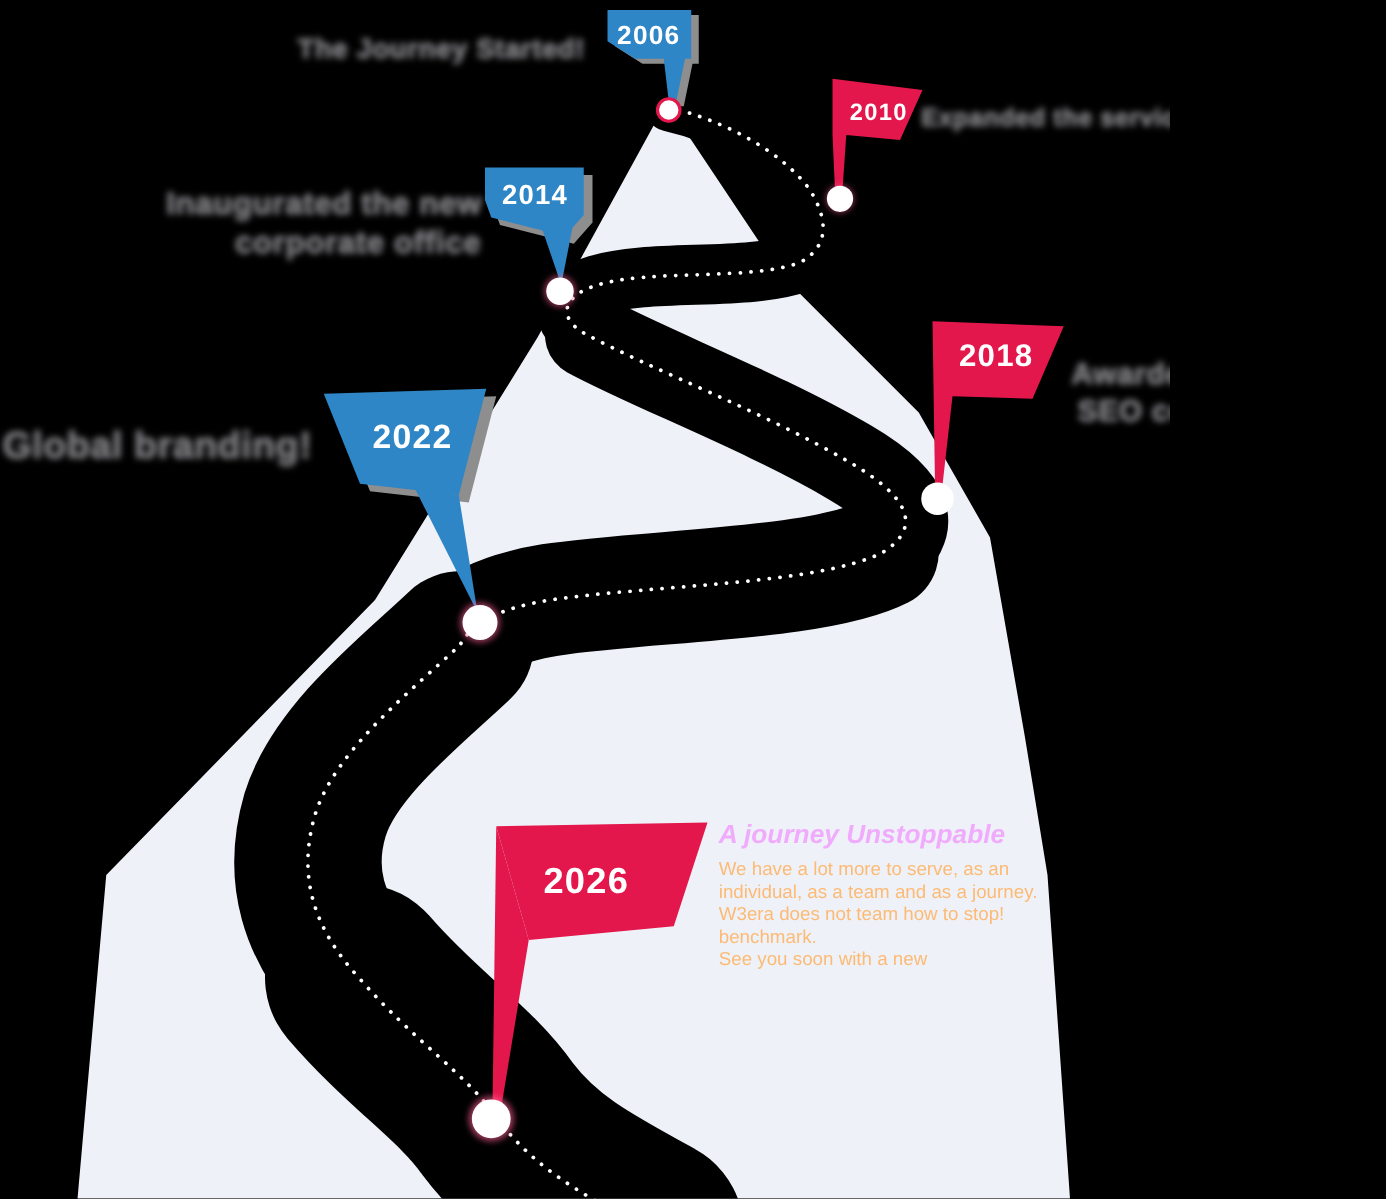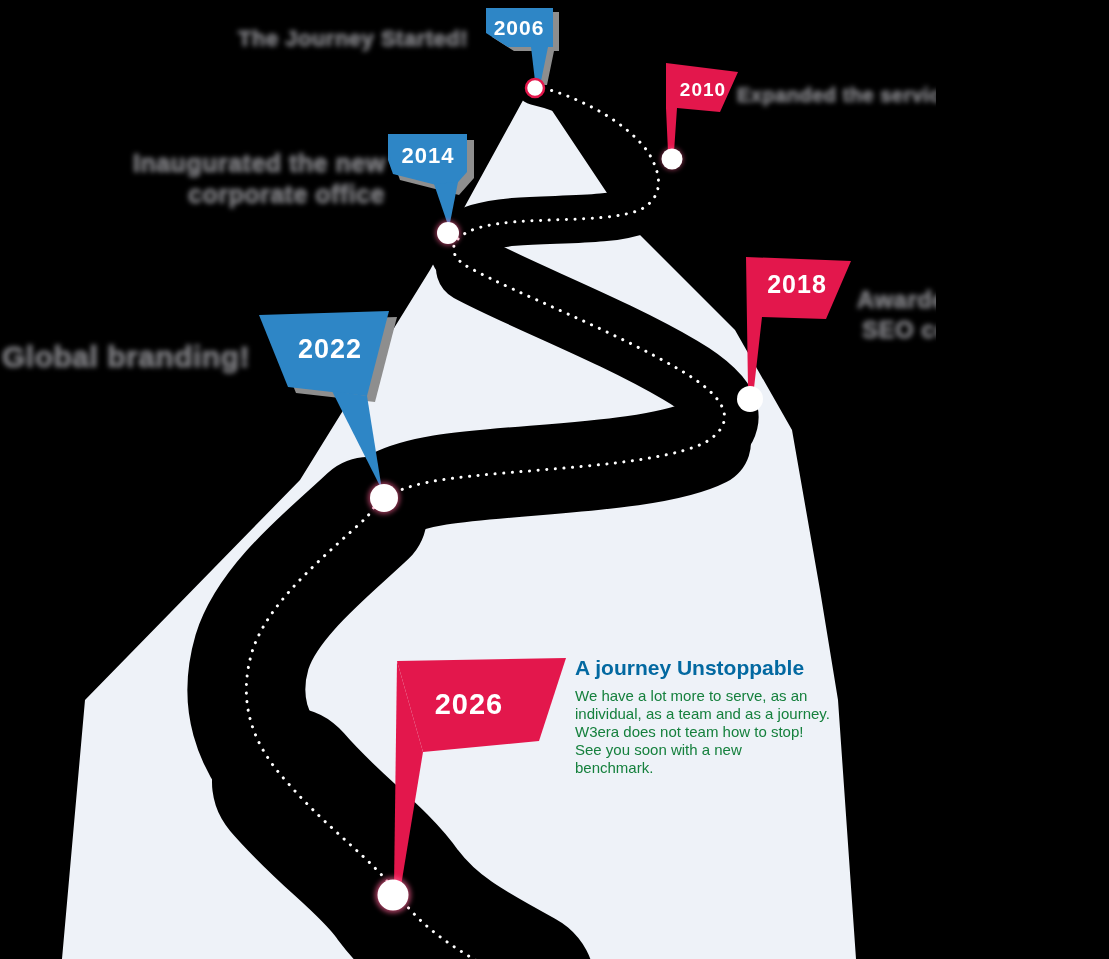--- a/index.html
+++ b/index.html
@@ -16,22 +16,22 @@
     text-shadow:0 0 2px #7e7e82,0 0 1px #7e7e82;
   }
   .lbl-2006{left:238px;top:26px;font-size:22px;}
   .lbl-2010{left:737px;top:84px;font-size:20px;}
   .lbl-2014-l1{left:133px;top:149px;font-size:25px;}
   .lbl-2014-l2{left:188px;top:180px;font-size:25px;}
   .lbl-2018-l1{left:857px;top:286px;font-size:24px;}
   .lbl-2018-l2{left:862px;top:316px;font-size:24px;}
   .lbl-2022{left:2px;top:340px;font-size:30px;}
   .note{position:absolute;left:575px;top:656px;width:272px;}
-  .note h3{margin:0 0 8px 0;font-size:21px;line-height:23px;color:#0369a1;font-weight:bold;}
-  .note .line{font-size:15px;line-height:18px;color:#15803d;}
+  .note h3{margin:0 0 8px 0;font-size:21px;line-height:23px;color:#f0abfc;font-weight:bold;font-style:italic;}
+  .note .line{font-size:15px;line-height:18px;color:#fdba74;}
 </style>
 </head>
 <body>
 
 <div class="stage">
 
   <svg width="1109" height="959" viewBox="0 0 1109 959">
     <defs>
       <filter id="glow" x="-80%" y="-80%" width="260%" height="260%">
         <feGaussianBlur stdDeviation="2.4"></feGaussianBlur>
@@ -104,17 +104,17 @@
   <div class="blob lbl-2014-l2">corporate office</div>
   <div class="blob lbl-2018-l1">Awarded as the best</div>
   <div class="blob lbl-2018-l2">SEO company</div>
   <div class="blob lbl-2022">Global branding!</div>
 
   <div class="note">
     <h3>A journey Unstoppable</h3>
     <div class="line">We have a lot more to serve, as an</div>
     <div class="line">individual, as a team and as a journey.</div>
     <div class="line">W3era does not team how to stop!</div>
+    <div class="line">benchmark.</div>
     <div class="line">See you soon with a new</div>
-    <div class="line">benchmark.</div>
   </div>
 
 </div>
 
 </body></html>

